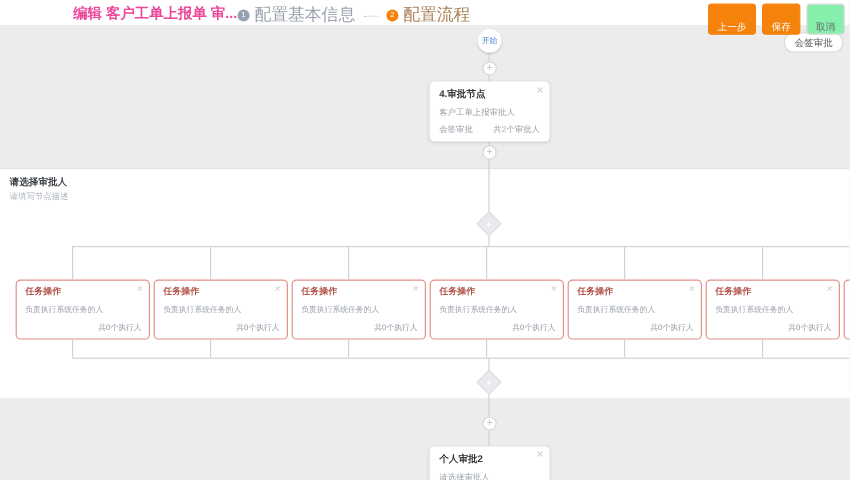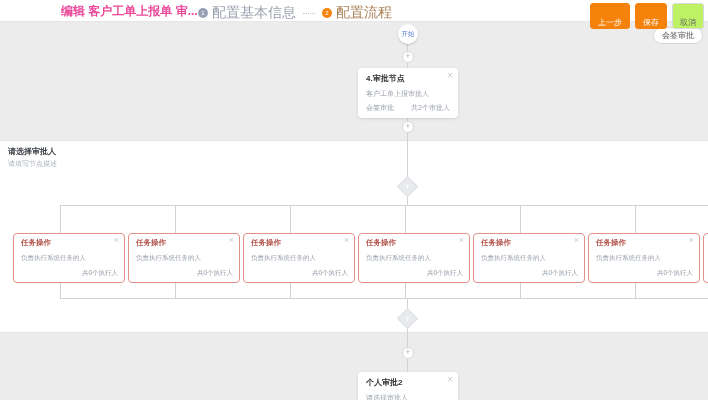--- a/index.html
+++ b/index.html
@@ -14,21 +14,21 @@
   .step { display:flex; align-items:center; gap:4px; }
   .step-circle { width:10px; height:10px; border-radius:50%; color:#fff; font-size:6px; line-height:10px; text-align:center; }
   .step-circle.inactive { background:#97a1b5; }
   .step-circle.active { background:var(--accent-orange,#f5820b); }
   .step-label { font-size:14px; color:#9aa1ad; white-space:nowrap; }
   .step-label.active { color:#a98058;text-align:right; }
   .step-sep { width:12px; border-top:1px dotted #c5c9cf; }
   .hd-buttons { position:absolute; right:4px; top:3px; display:flex; gap:5px; }
   .btn { height:15px; line-height:13px; padding:12px 7px; border-radius:3px; font-size:8px; white-space:nowrap; cursor:pointer; border:1px solid transparent; }
   .btn.orange { background:var(--accent-orange,#f5820b); color:#fff; border-color:var(--accent-orange,#f5820b); }
-  .btn.plain { background:#bef264; color:#666; border-color:#d9d9d9; }
+  .btn.plain { background:#86efac; color:#666; border-color:#d9d9d9; }
 
   
   .settings-pill { position:absolute; top:27px; right:5px; padding:2px 8px; border-radius:10px; background:#fff; border:1px solid #d8d8d8; font-size:8px; color:#555; z-index:5; white-space:nowrap; }
 
   
   .vline, .hline { position:absolute; background:#cfd3d7; z-index:1; }
   .vline { width:1px; }
   .hline { height:1px; }
 
   

